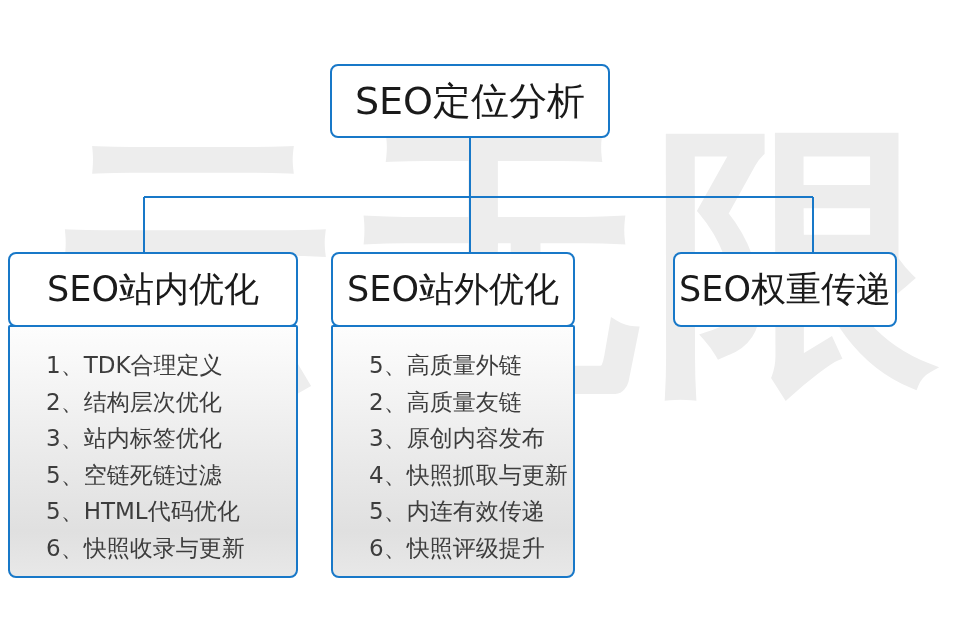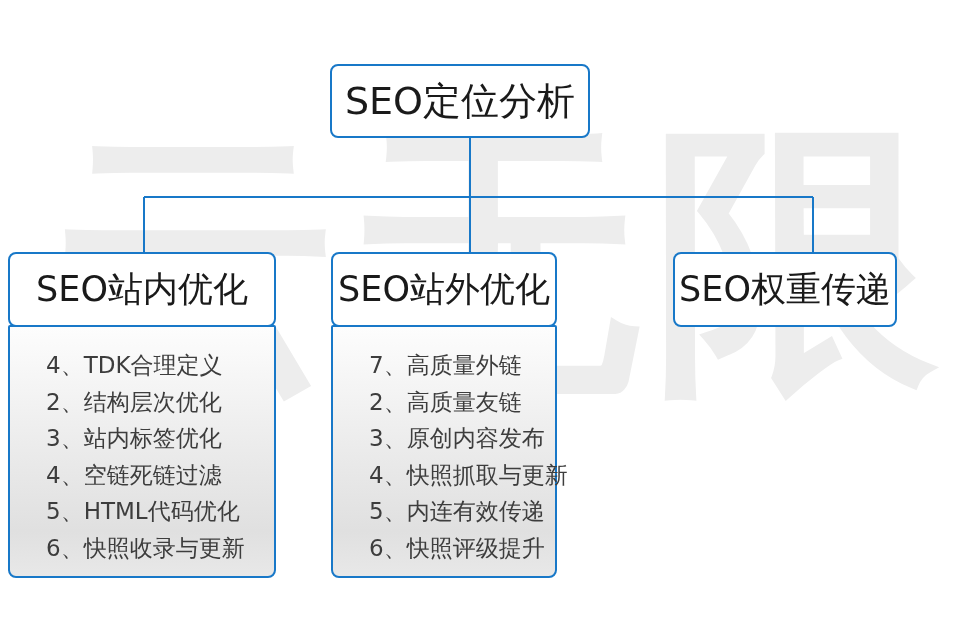--- a/index.html
+++ b/index.html
@@ -45,30 +45,30 @@
     border: 2px solid #1878c8;
     border-radius: 8px;
     display: flex;
     align-items: center;
     justify-content: center;
     z-index: 2;
     color: #1a1a1a;
   }
   .node-top {
     left: 330px; top: 64px;
-    width: 260px; height: 74px;
+    width: 280px; height: 74px;
     font-size: 38px;
   }
   .column {
     position: absolute;
     top: 252px;
     z-index: 2;
   }
-  .col-left   { left: 8px;   width: 268px; }
-  .col-middle { left: 331px; width: 226px; }
+  .col-left   { left: 8px;   width: 290px; }
+  .col-middle { left: 331px; width: 244px; }
   .col-right  { left: 673px; width: 224px; }
   .col-header {
     box-sizing: border-box;
     width: 100%;
     height: 75px;
     background: #ffffff;
     border: 2px solid #1878c8;
     border-radius: 8px;
     display: flex;
     align-items: center;
@@ -116,37 +116,37 @@
   <div class="node node-top">
     <span>SEO定位分析</span>
   </div>
 
   <div class="column col-left">
     <div class="col-header">
       <span>SEO站内优化</span>
     </div>
     <div class="col-body">
       <ul>
-        <li>4、TDK合理定义</li>
+        <li>1、TDK合理定义</li>
         <li>2、结构层次优化</li>
         <li>3、站内标签优化</li>
-        <li>4、空链死链过滤</li>
+        <li>5、空链死链过滤</li>
         <li>5、HTML代码优化</li>
         <li>6、快照收录与更新</li>
       </ul>
     </div>
   </div>
 
   <div class="column col-middle">
     <div class="col-header">
       <span>SEO站外优化</span>
     </div>
     <div class="col-body">
       <ul>
-        <li>7、高质量外链</li>
+        <li>5、高质量外链</li>
         <li>2、高质量友链</li>
         <li>3、原创内容发布</li>
         <li>4、快照抓取与更新</li>
         <li>5、内连有效传递</li>
         <li>6、快照评级提升</li>
       </ul>
     </div>
   </div>
 
   <div class="column col-right">

